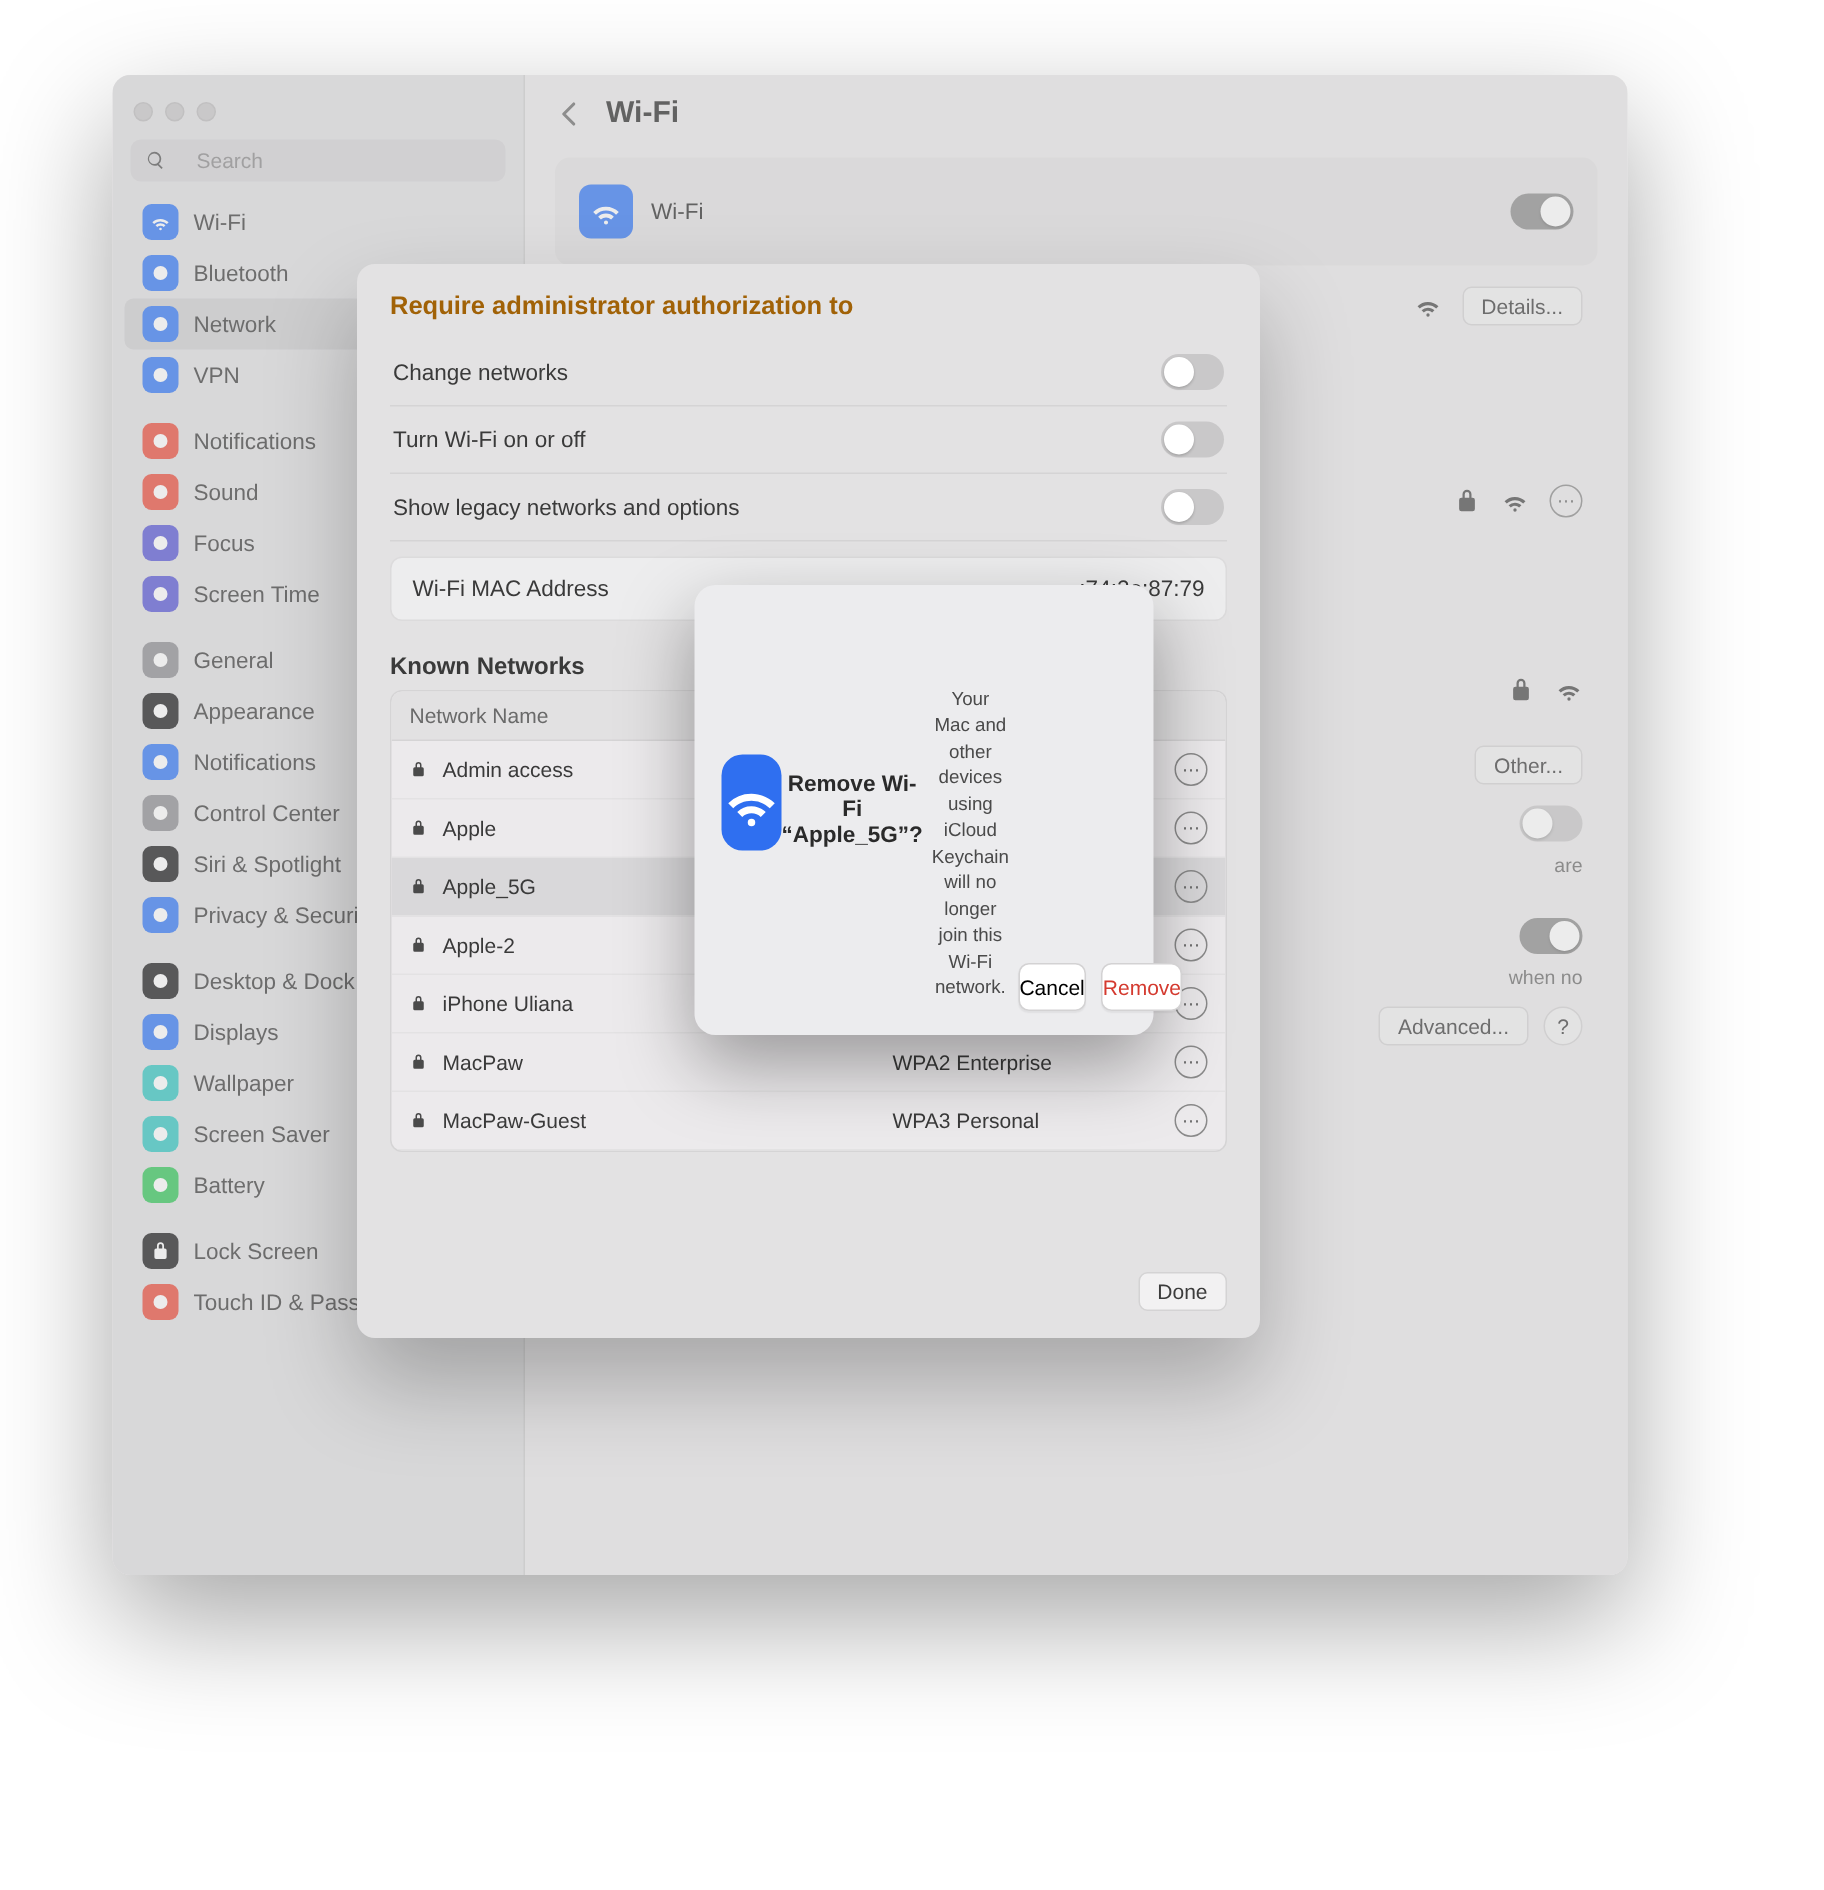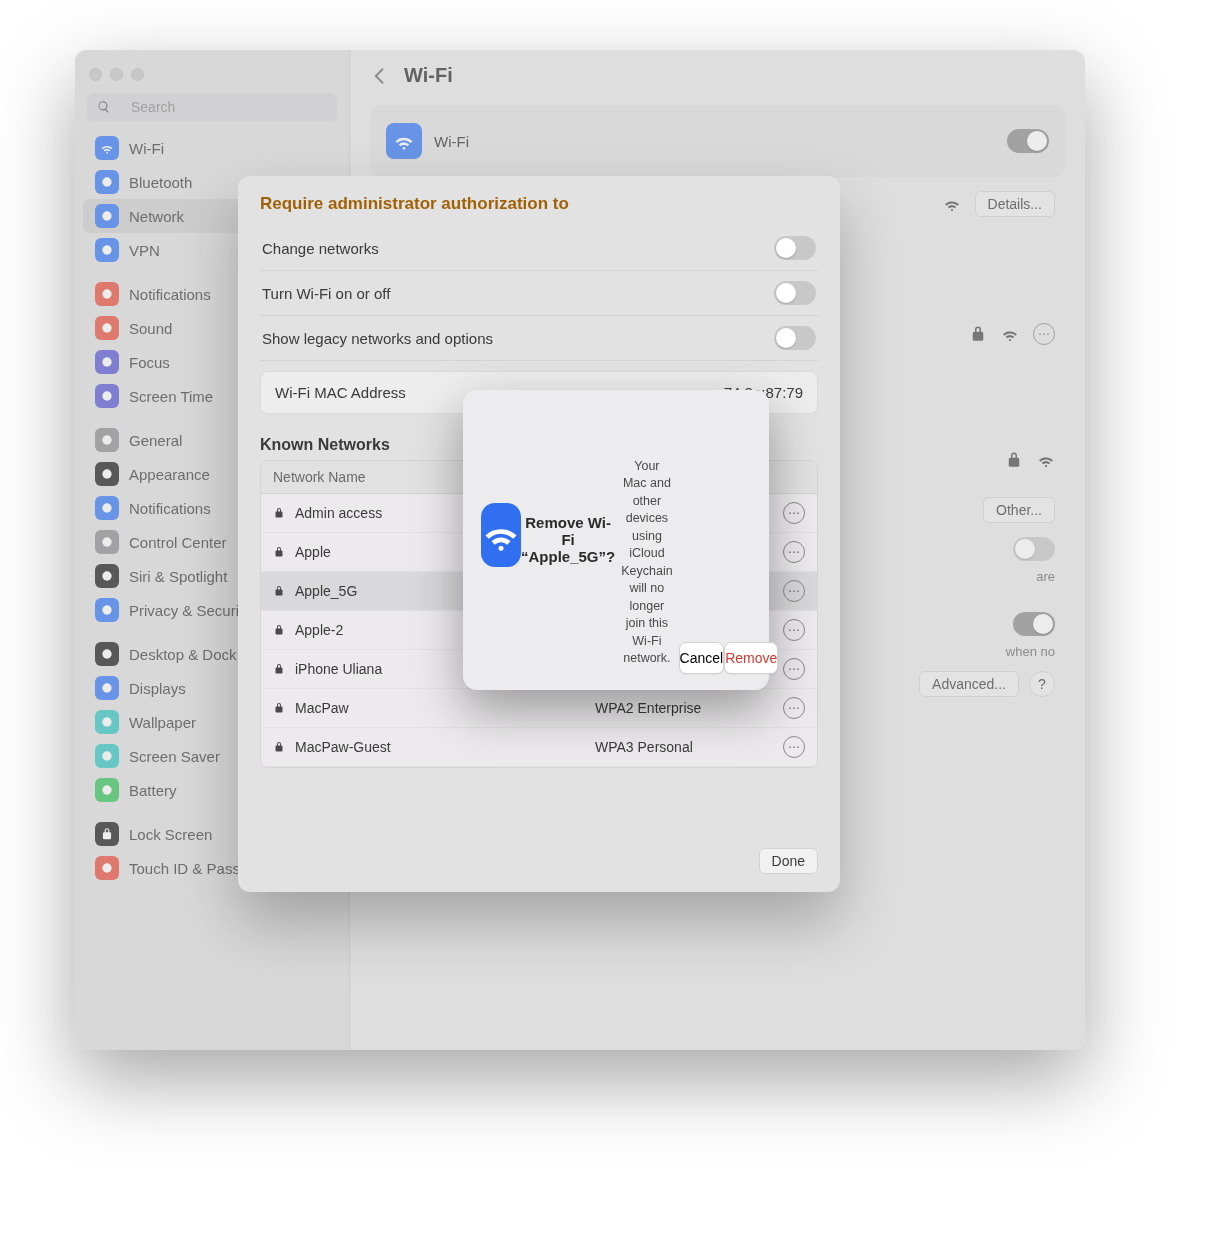--- a/index.html
+++ b/index.html
@@ -72,21 +72,21 @@
   
   .dialog {
     position:absolute; left:463px; top:390px; width:306px; height:300px;
     background:#ececee; border-radius:14px; box-shadow:0 20px 50px rgba(0,0,0,.35);
     z-index:20; padding:22px 18px 16px; display:flex; flex-direction:row; align-items:center; text-align:center;
   }
   .dialog .dicon { width:64px; height:64px; border-radius:14px; background:#2f6ff0; display:flex; align-items:center; justify-content:center; margin-bottom:16px; }
   .dialog .dicon svg { width:40px; height:40px; fill:#fff; }
   .dialog .dtitle { font-size:15px; font-weight:700; color:#2a2a2a; margin-bottom:8px; }
   .dialog .dmsg { font-size:12.5px; color:#4a4a4a; line-height:1.4; padding:0 6px;margin-top:39px; }
-  .dialog .dbtns { display:flex; width:100%; margin-top:auto; }
+  .dialog .dbtns { display:flex; gap:10px; width:100%; margin-top:auto; }
   .dialog .dbtn { flex:1; background:#fff; border:1px solid #d3d2d3; border-radius:7px; padding:7px 0; font-size:14px; box-shadow:0 1px 1px rgba(0,0,0,.05); cursor:default; }
   .dialog .dbtn.remove { color:#d43a2f; }
 
   .lock-ico { width:12px; height:12px; fill:#4a4a4a; }
   .wifi-ico { width:16px; height:16px; fill:#4a4a4a; }
 </style>
 </head>
 <body>
 
 <svg width="0" height="0" style="position:absolute">

